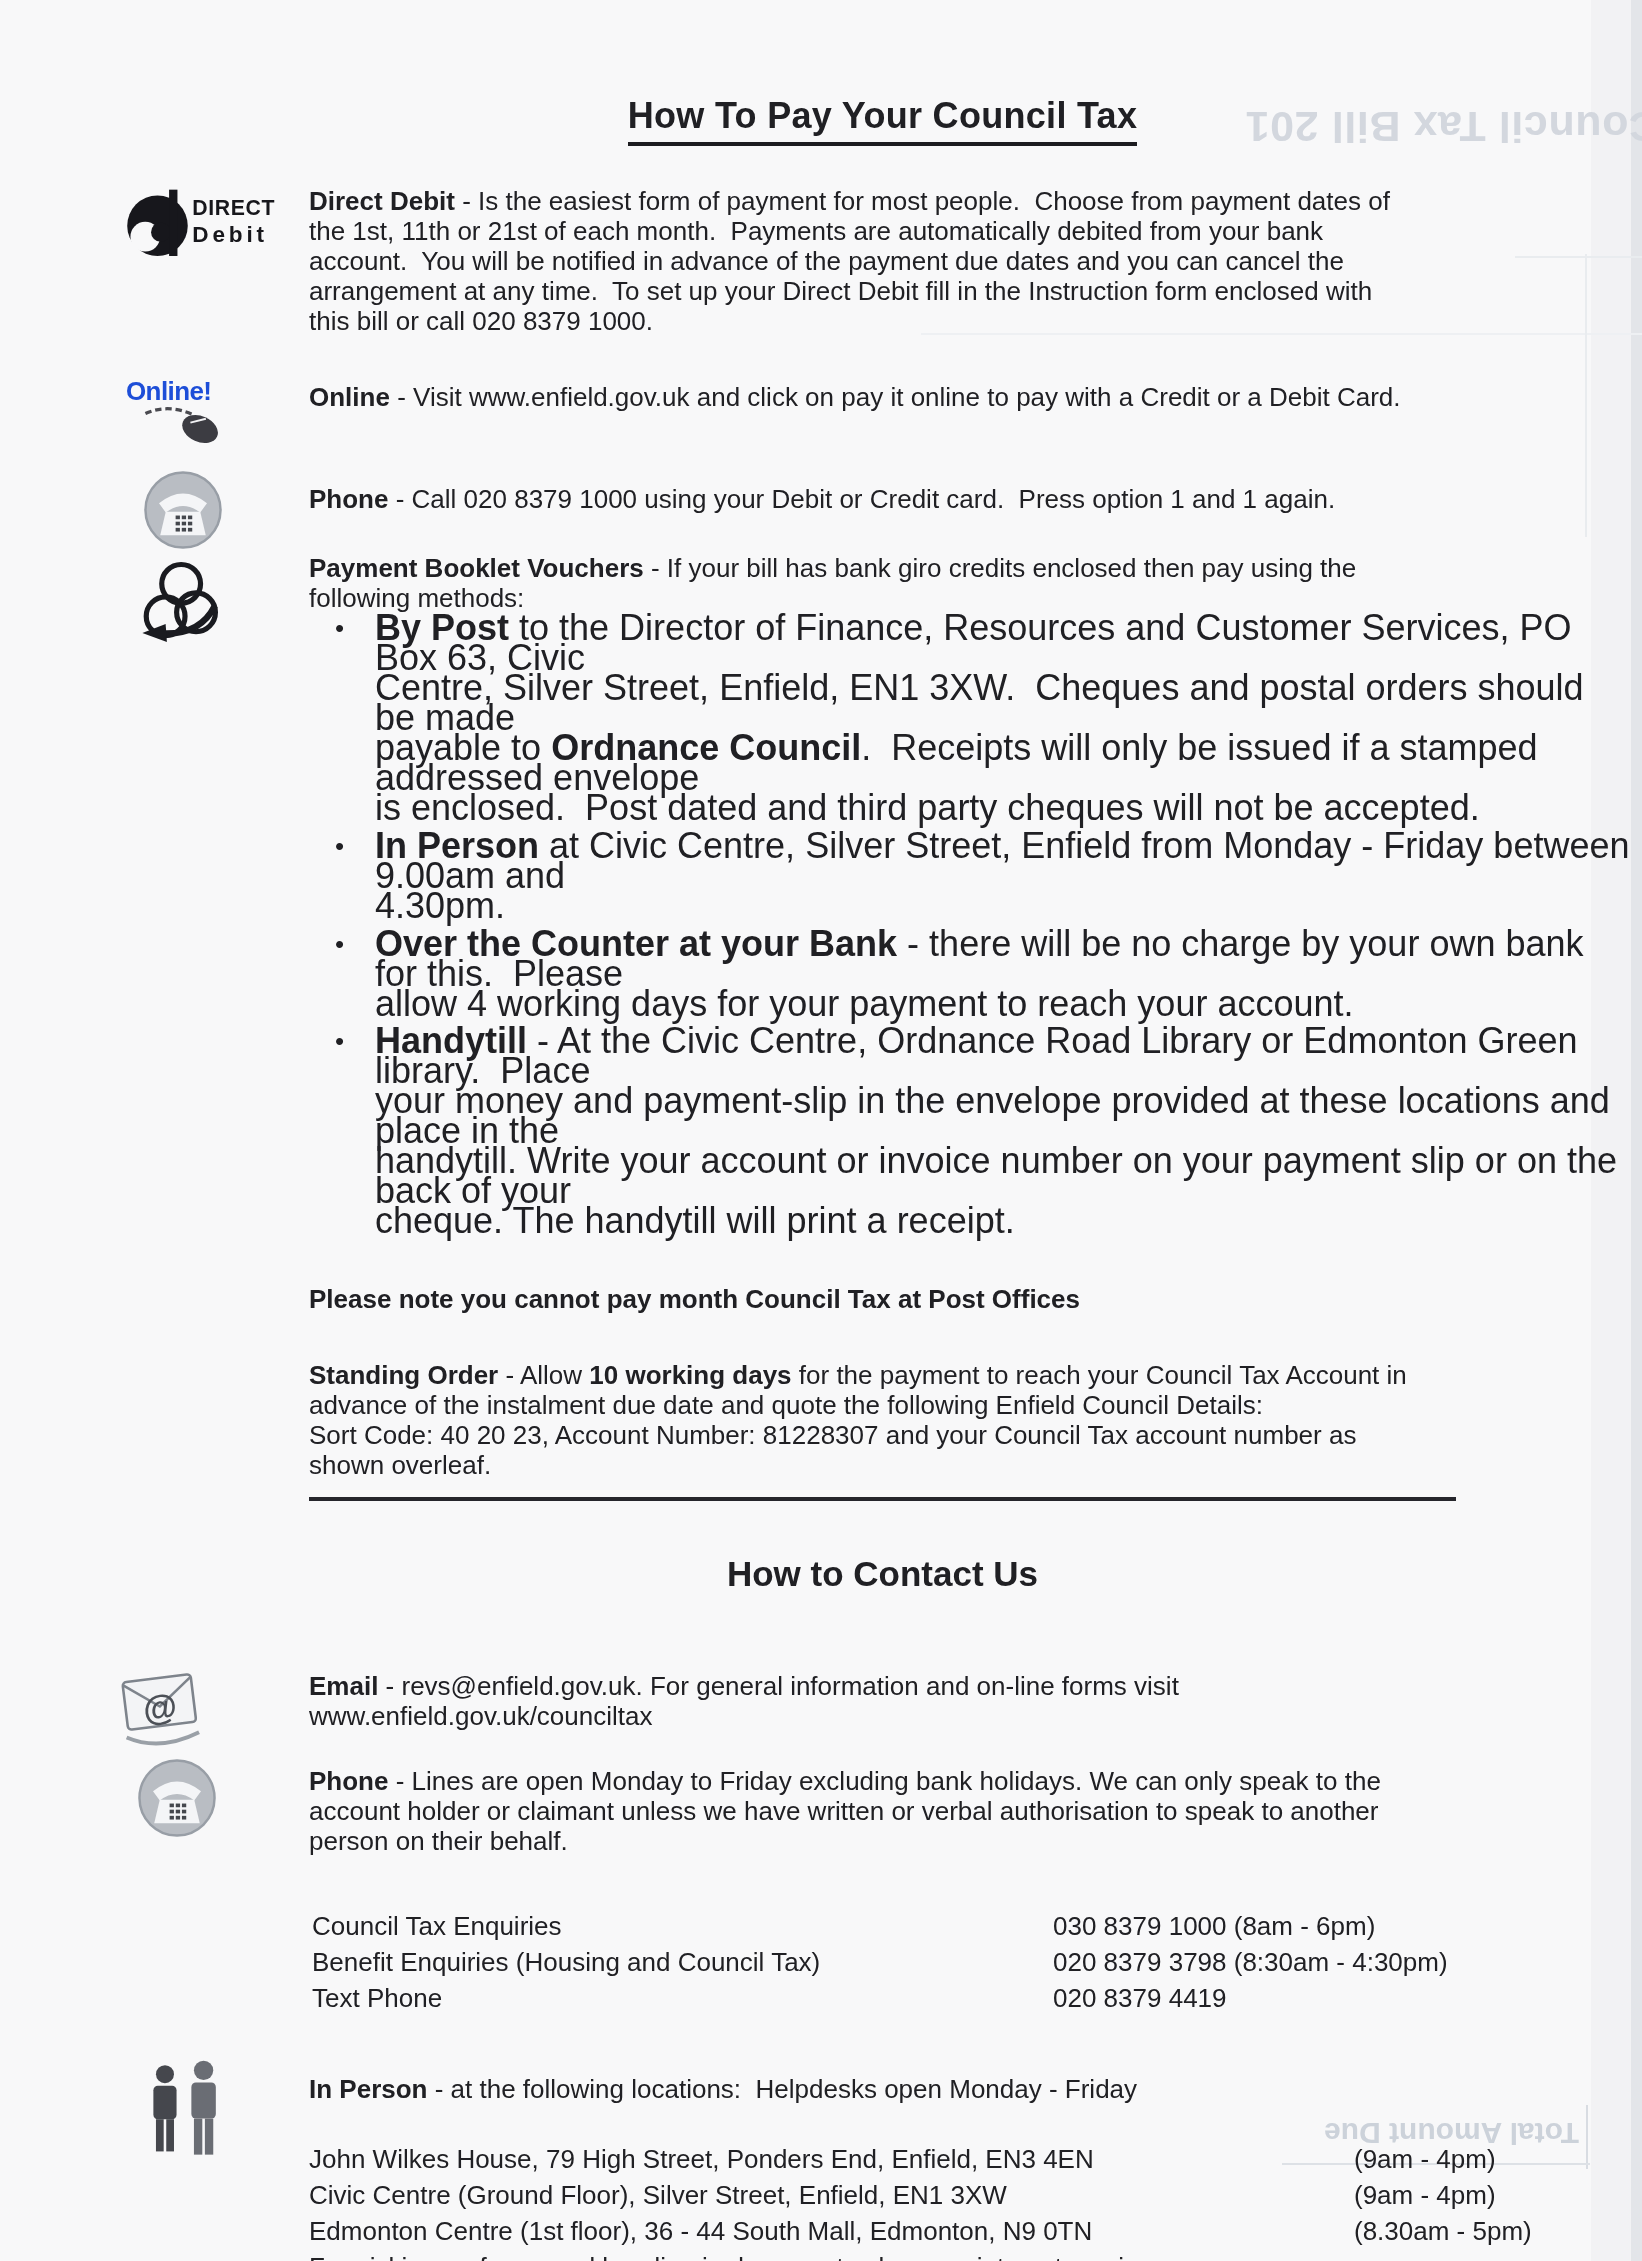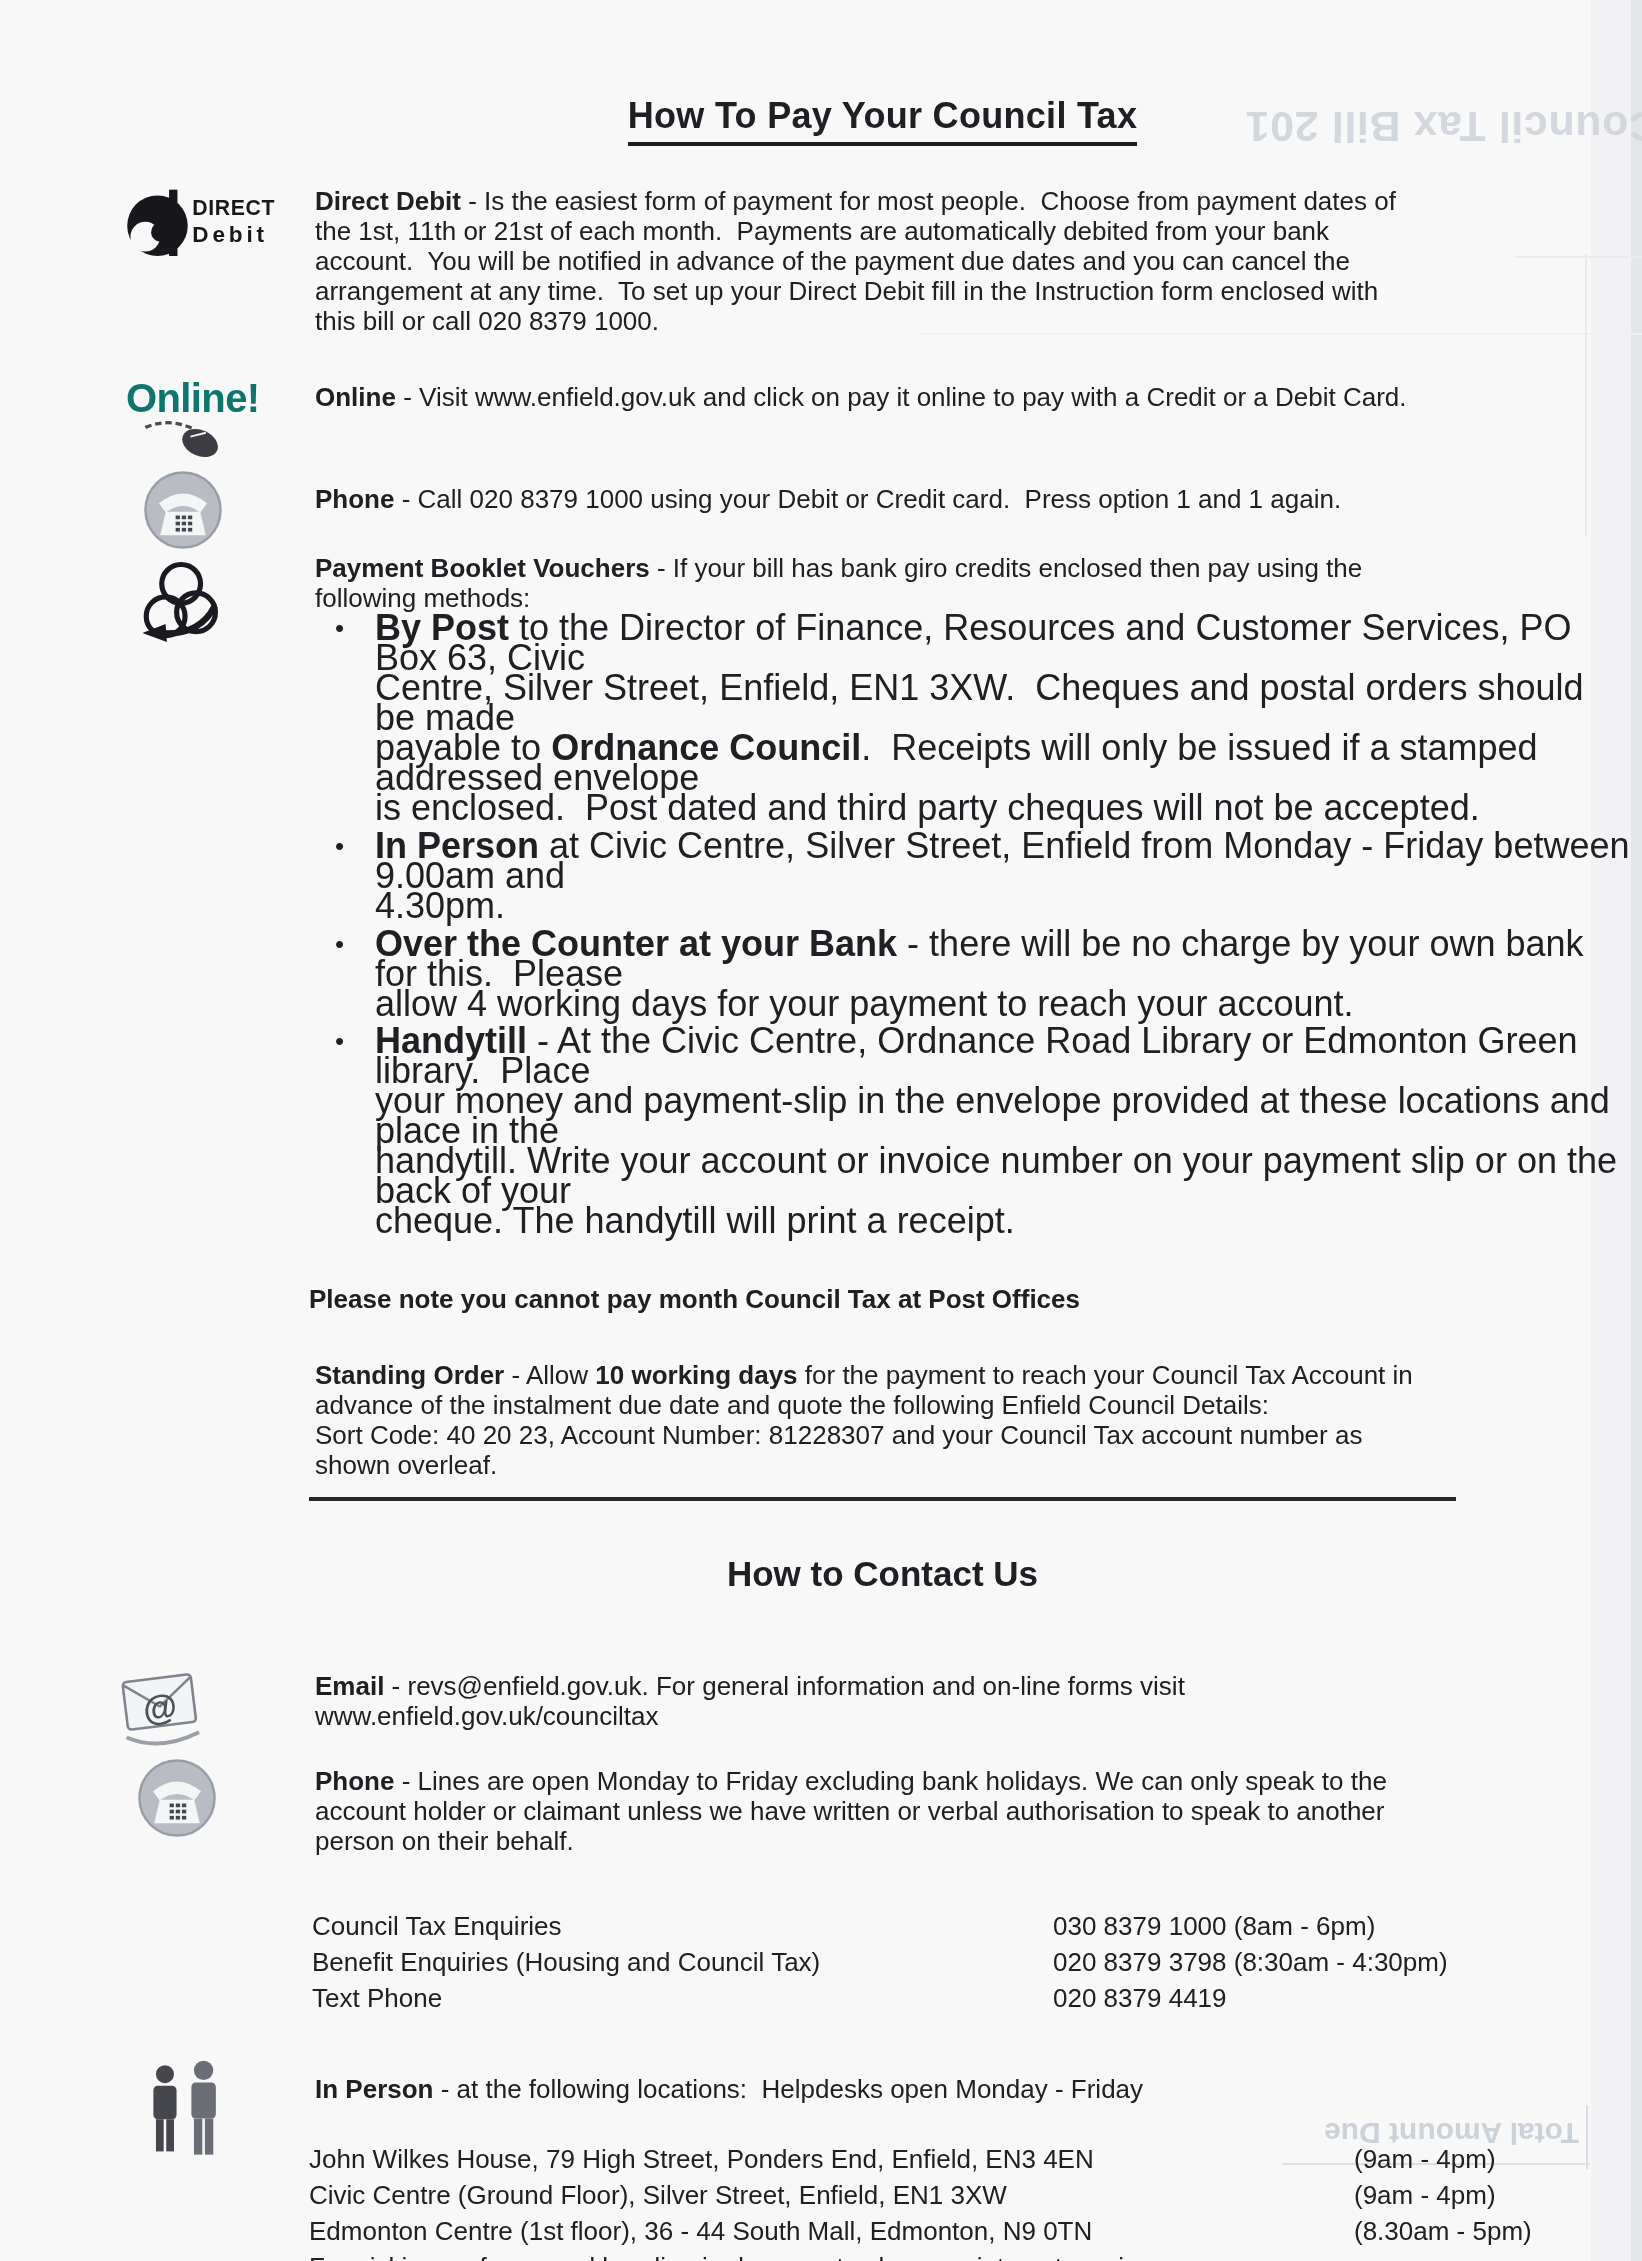--- a/index.html
+++ b/index.html
@@ -13,41 +13,41 @@
   
   .h1{margin:0 0 40px 309px;width:1147px;text-align:center;}
   .h1 span{
     display:inline-block;font-size:36px;font-weight:bold;letter-spacing:0.3px;
     border-bottom:4.5px solid #1c1c20;padding-bottom:5.2px;
   }
   .h2{margin:53px 0 0 309px;width:1147px;text-align:center;
       font-size:35px;font-weight:bold;}
   
   .content{position:absolute;left:0;top:0;width:1637px;padding-top:95px;}
-  .row{position:relative;padding-left:6px;}
+  .row{position:relative;}
   .text{
     margin-left:309px;width:1321px;font-size:26px;line-height:30px;
     white-space:pre-wrap;
   }
   .b{font-weight:bold;}
   .bullets{margin-left:309px;}
   .bullet{display:flex;margin-left:26px;margin-bottom:7.7px;}
   .dot{width:40px;flex:none;font-size:26px;line-height:30px;}
   .btext{white-space:pre-wrap;font-size:36px;line-height:30px;width:1256px;}
   .note{margin:48px 0 0 309px;font-size:26px;font-weight:bold;}
   .divider{margin:17px 0 0 309px;width:1147px;height:3.9px;background:#26262c;}
   
   .enq{margin:52px 0 0 312px;font-size:26px;}
   .enq-row{display:grid;grid-template-columns:741px auto;line-height:36px;}
   .locs{margin:37px 0 0 309px;font-size:26px;}
   .loc-row{display:grid;grid-template-columns:1045px auto;line-height:36px;}
   .loc-note{line-height:36px;}
   
   .icon{position:absolute;}
-  .online-word{font-size:40px;font-weight:800;color:#0f766e;letter-spacing:-0.6px;}
+  .online-word{font-size:26px;font-weight:800;color:#1d4ed8;letter-spacing:-0.6px;}
   
   .bleed-top{
     position:absolute;top:102px;right:-17px;transform:rotate(180deg);
     font-size:43px;font-weight:bold;color:#d3d7de;letter-spacing:0.6px;white-space:nowrap;
   }
   .bleed-bottom{
     position:absolute;top:2116px;right:64px;transform:rotate(180deg);
     font-size:30px;font-weight:bold;color:#ccd2da;white-space:nowrap;
   }
   .edge-strip{position:absolute;right:0;top:0;width:11.6px;height:2261px;background:#e3e5e9;}

